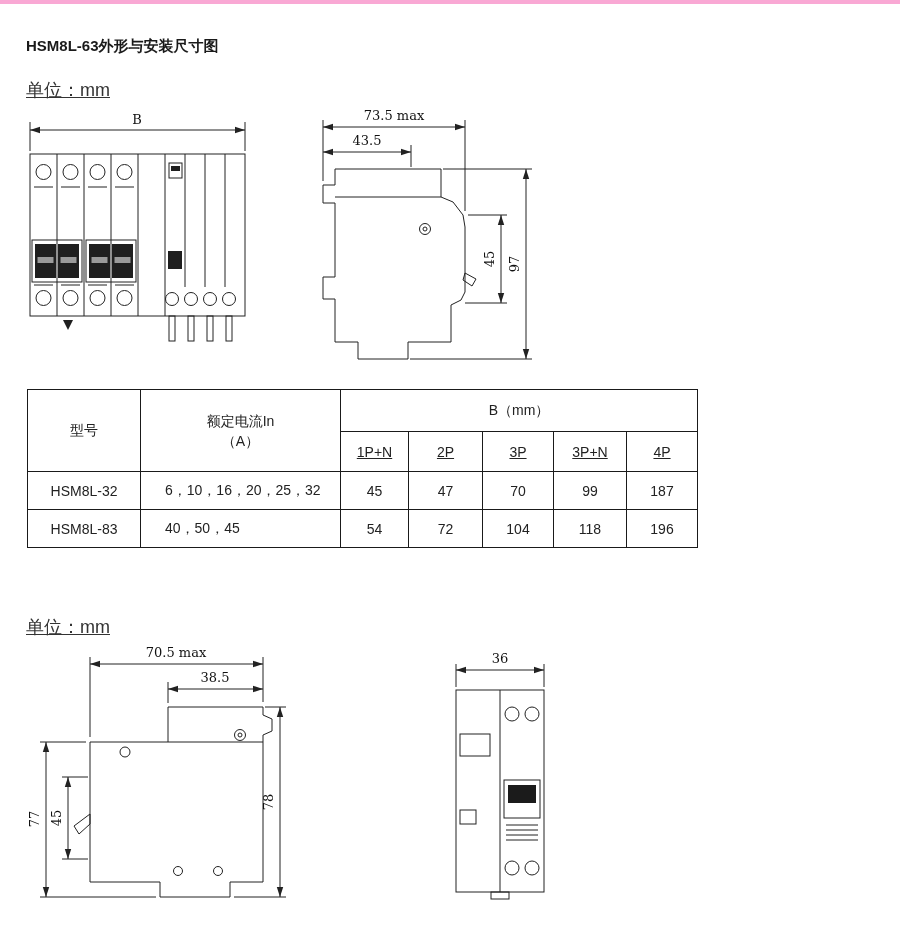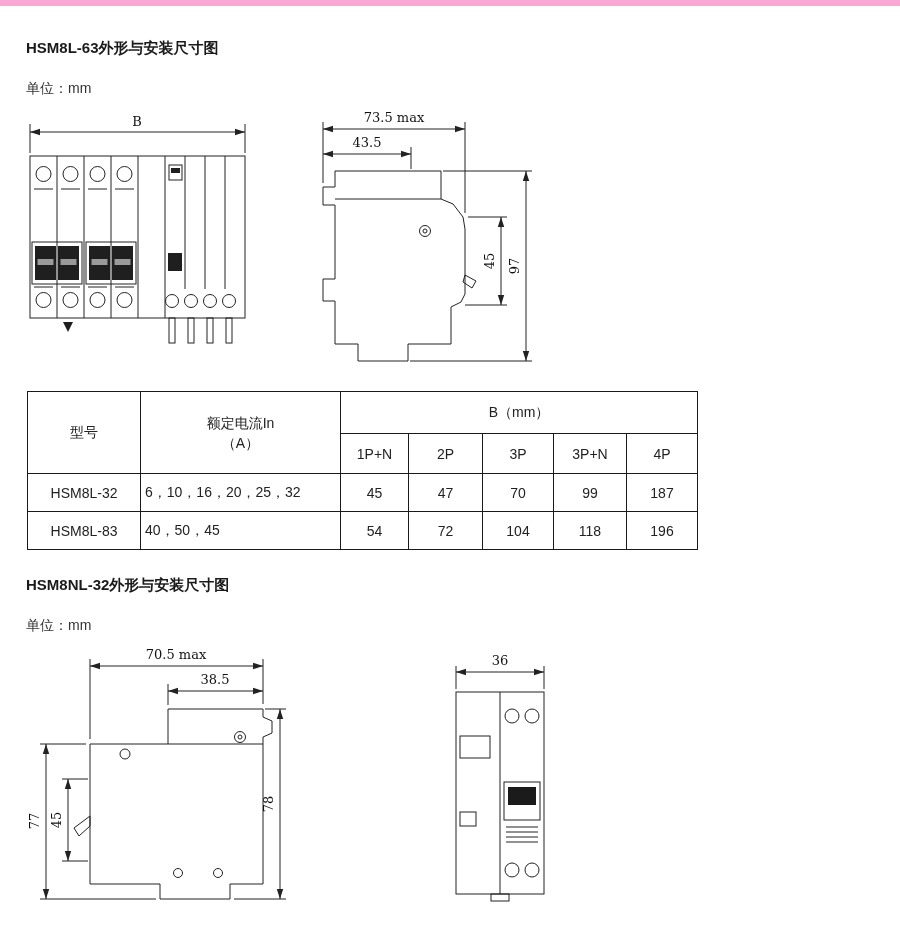--- a/index.html
+++ b/index.html
@@ -1,36 +1,36 @@
 <!DOCTYPE html>
 <html><head>
 <meta charset="utf-8">
 <style>
   * { margin:0; padding:0; box-sizing:border-box; }
   html,body { background:#fff; }
   body { font-family:"Liberation Sans", sans-serif; color:#333; }
-  .page { position:relative; width:900px; height:941px; background:#fff; overflow:hidden; border-top:6px solid #f9a8d4; }
+  .page { position:relative; width:900px; height:941px; background:#fff; overflow:hidden; border-top:4px solid #f9a8d4; }
   .title { position:absolute; left:26px; font-size:15px; font-weight:bold; color:#1a1a1a; }
   .t1 { top:33px; }
   .t2 { top:570px; }
-  .unit { position:absolute; left:26px; font-size:14px; color:#333; }
+  .unit { position:absolute; left:26px; font-size:18px; color:#333;text-decoration:underline; }
   .u1 { top:74px; }
   .u2 { top:611px; }
   svg { position:absolute; overflow:visible; }
   svg text { font-family:"DejaVu Serif", serif; font-size:13px; fill:#111; }
   .svgA { left:25px; top:105px; }
   .svgB { left:313px; top:103px; }
   .svgC { left:28px; top:643px; }
   .svgD { left:450px; top:648px; }
   table.spec { position:absolute; left:27px; top:385px; width:670px; border-collapse:collapse; table-layout:fixed; }
   table.spec th, table.spec td { border:1px solid #1a1a1a; text-align:center; vertical-align:middle; font-weight:normal; font-size:14px; color:#222; background:#fff; }
   table.spec tr.hr1 th { height:42px; }
-  table.spec tr.hr2 th { height:40px; }
+  table.spec tr.hr2 th { height:40px;text-decoration:underline; }
   table.spec tr.dr td { height:38px; }
-  table.spec td.cur { text-align:left; padding-left:4px; }
+  table.spec td.cur { text-align:left; padding-left:24px; }
   table.spec .twoline div { line-height:20px; }
 </style>
 </head>
 <body>
 
 <div class="page">
 
   <div class="title t1">HSM8L-63外形与安装尺寸图</div>
   <div class="unit u1">单位：mm</div>
 
@@ -175,21 +175,20 @@
         <td class="cur">40，50，45</td>
         <td>54</td>
         <td>72</td>
         <td>104</td>
         <td>118</td>
         <td>196</td>
       </tr>
     </tbody>
   </table>
 
-  <div class="title t2">HSM8NL-32外形与安装尺寸图</div>
   <div class="unit u2">单位：mm</div>
 
   <svg class="svgC" width="272" height="277" viewBox="0 0 272 277">
     <defs>
       <marker id="aCs" markerWidth="11" markerHeight="8" refX="0.5" refY="4" orient="auto" markerUnits="userSpaceOnUse">
           <path d="M10.5,0.8 L0.5,4 L10.5,7.2 Z" fill="#222"></path>
         </marker>
       <marker id="aCe" markerWidth="11" markerHeight="8" refX="10.5" refY="4" orient="auto" markerUnits="userSpaceOnUse">
           <path d="M0.5,0.8 L10.5,4 L0.5,7.2 Z" fill="#222"></path>
         </marker>

